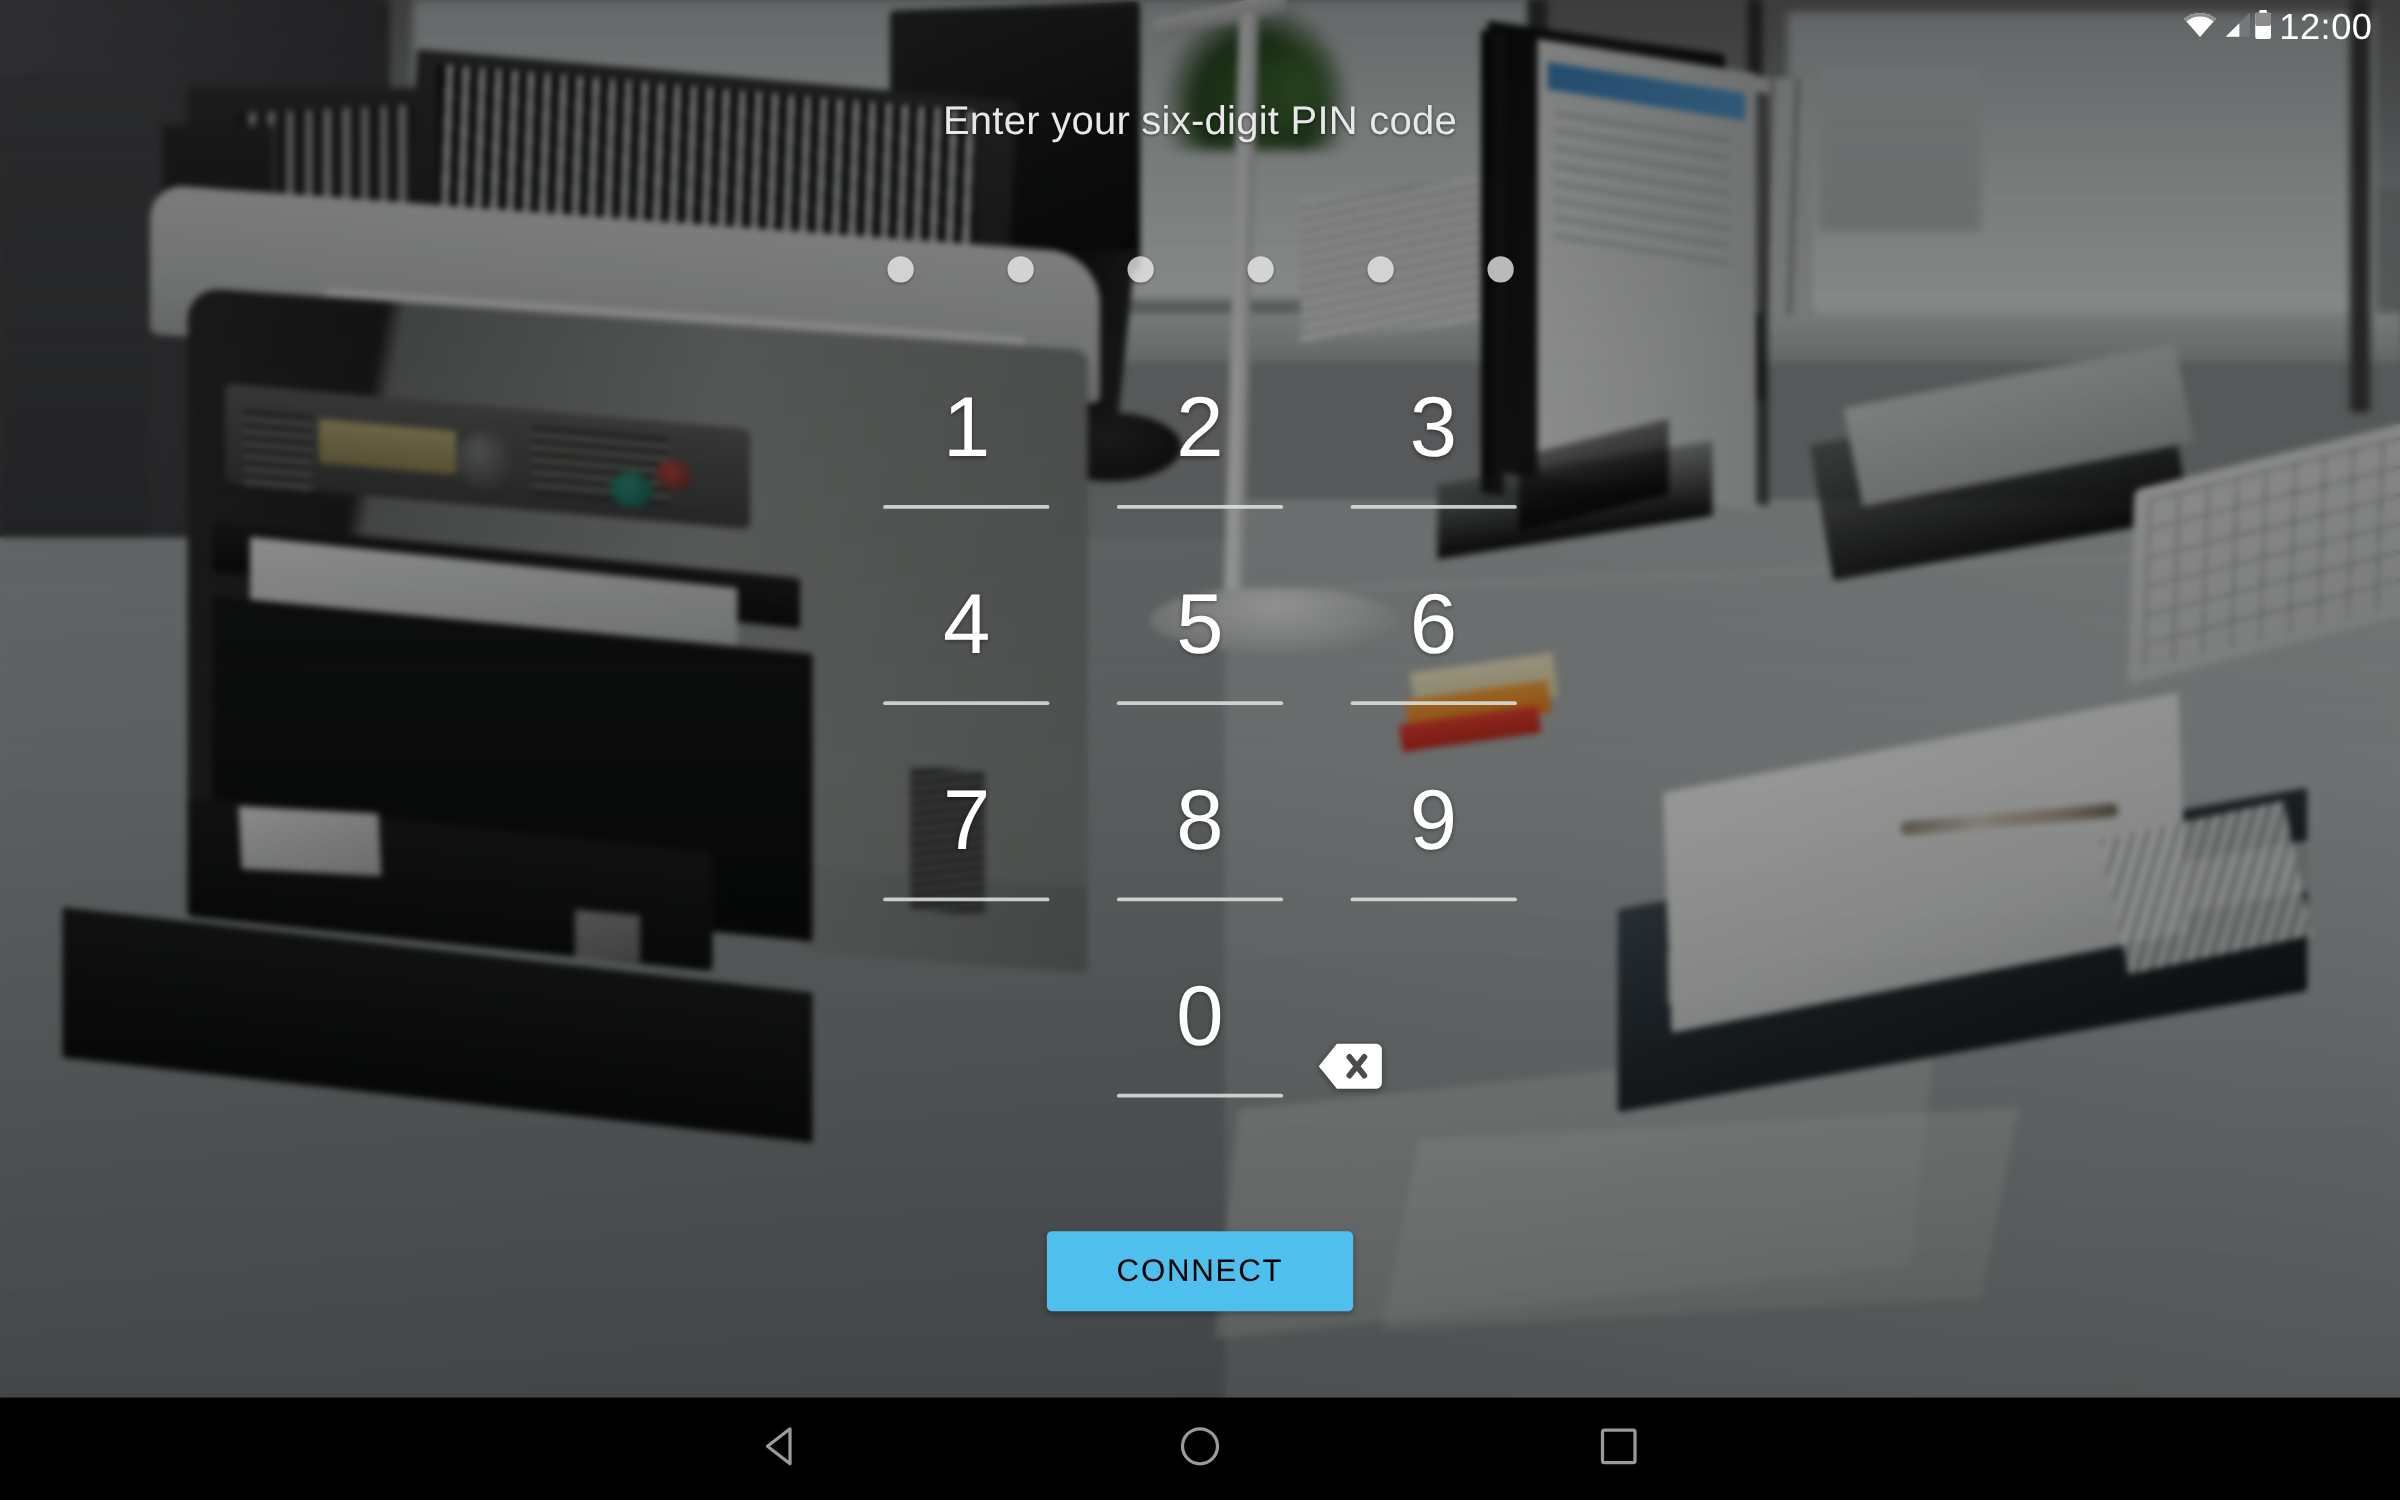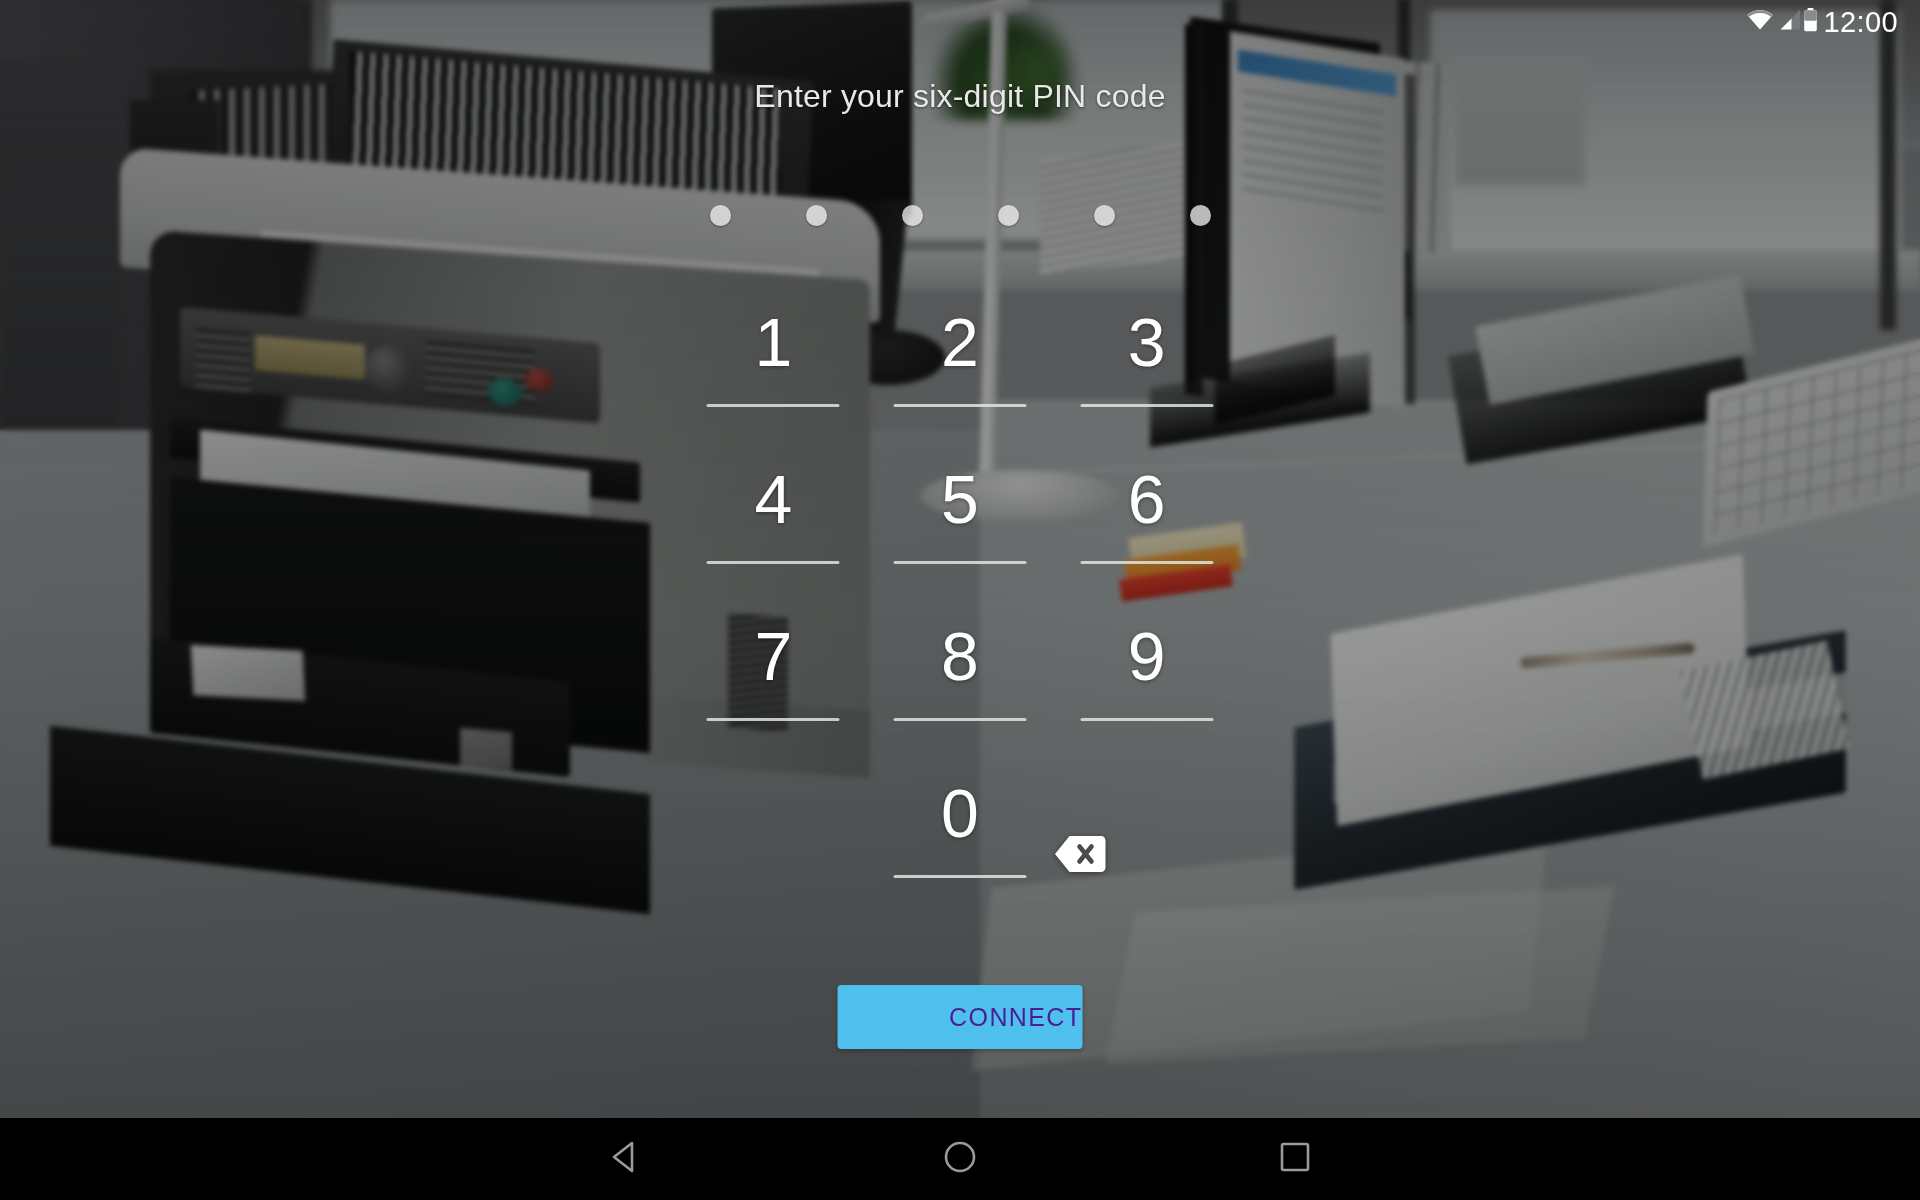--- a/index.html
+++ b/index.html
@@ -547,28 +547,27 @@
 
   
   #connect-btn {
     position:absolute;
     left:50%; top:985px;
     transform:translateX(-50%);
     width:245px; height:64px;
     background:#4fc0ee;
     border:none;
     border-radius:4px;
-    color:#4c1d95;
+    color:#000000;
     font-size:25px;
     font-weight:500;
     letter-spacing:1.4px;
     font-family:"Liberation Sans", sans-serif;
     cursor:pointer;
     box-shadow:0 2px 5px rgba(0,0,0,.28);
-    text-align:right;
   }
 
   
   #navbar {
     position:absolute;
     left:0; bottom:0;
     width:1920px; height:82px;
     background:#000000;
     display:flex; align-items:center; justify-content:center;
     gap:0;

